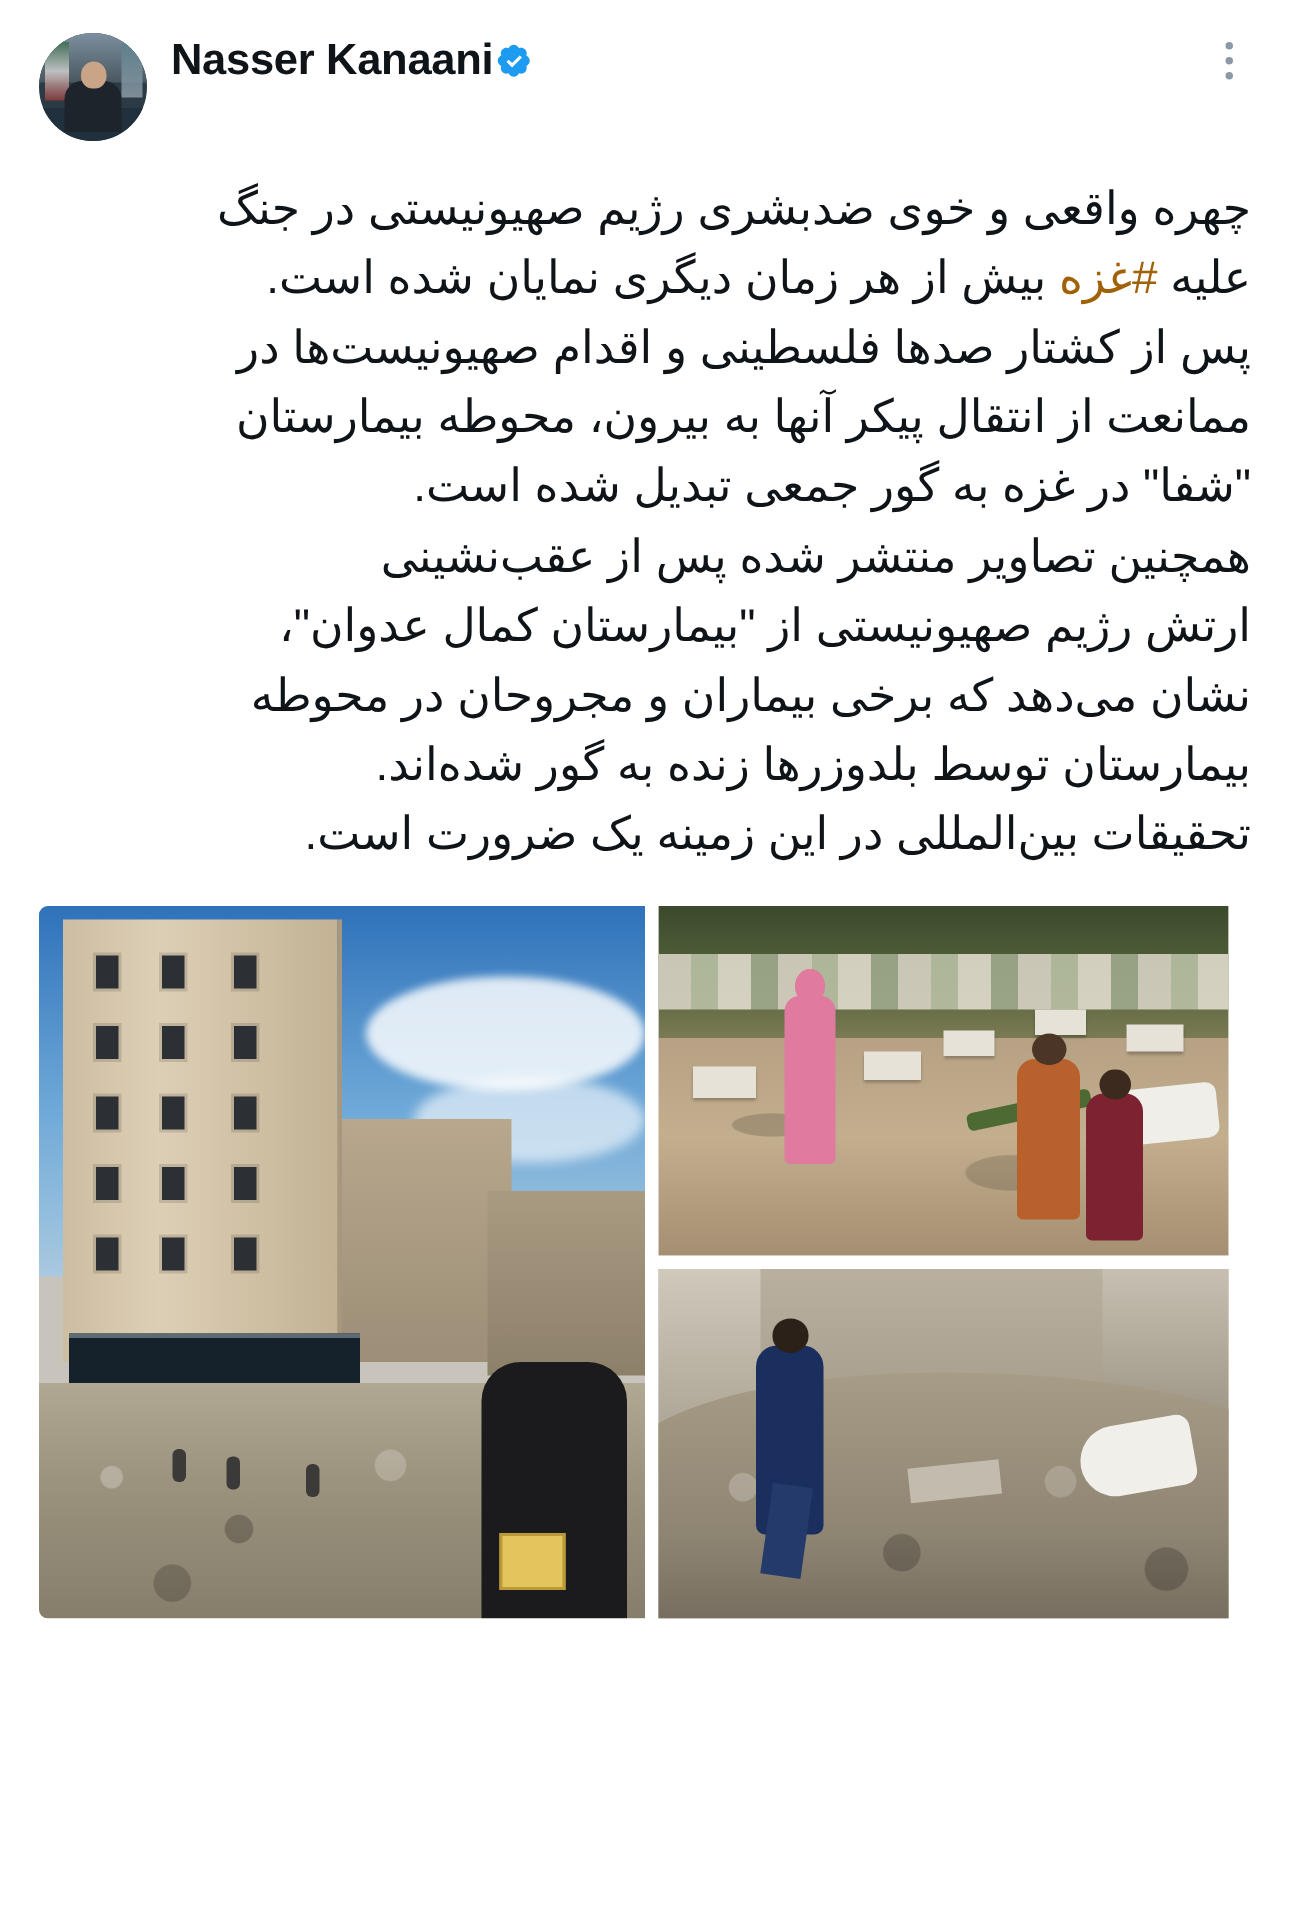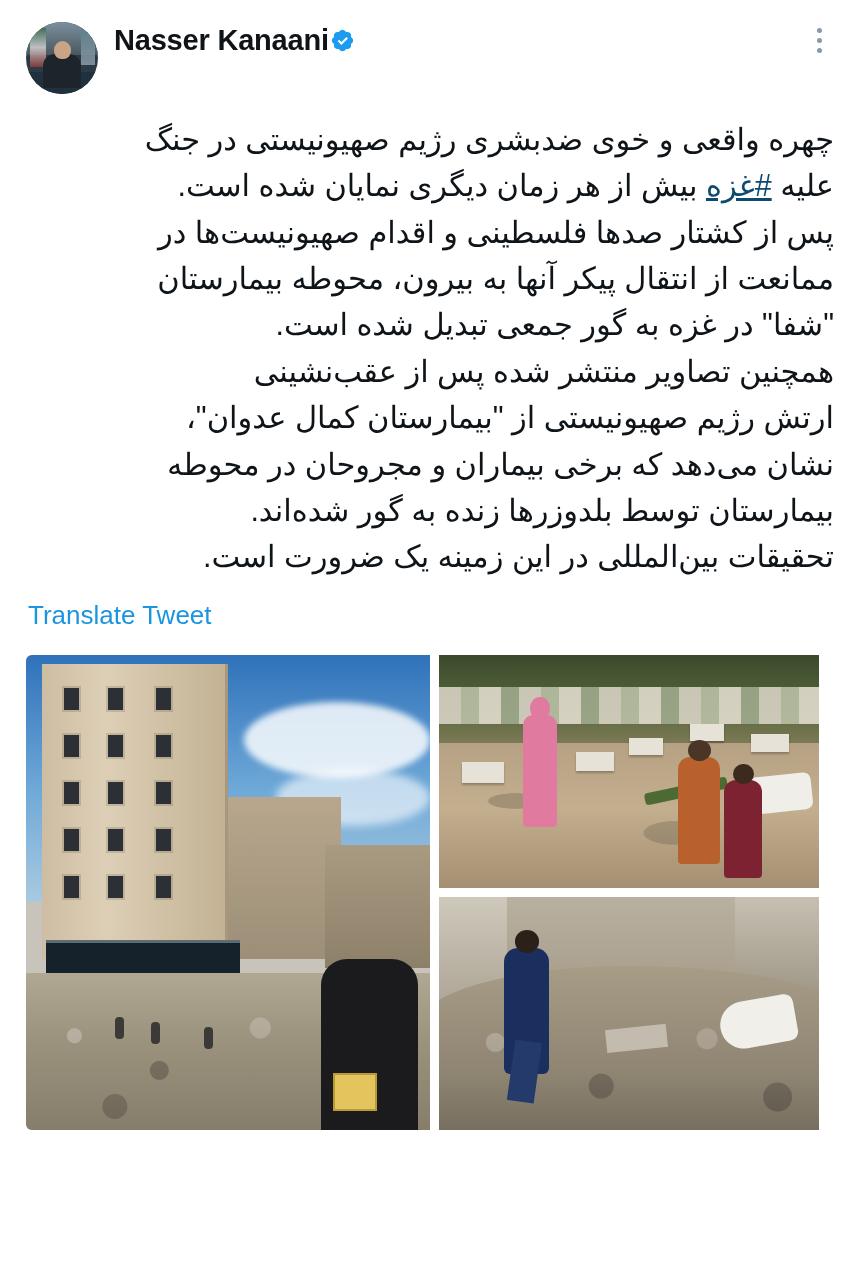--- a/index.html
+++ b/index.html
@@ -127,21 +127,21 @@
     text-align: right;
     unicode-bidi: plaintext;
     font-size: 30.5px;
     line-height: 1.52;
     color: #0f1419;
     margin-top: 22px;
     padding: 0 2px;
     white-space: pre-wrap;
     word-wrap: break-word;
   }
-  .tweet-text .hashtag { color: #0c4a6e; text-decoration: underline; }
+  .tweet-text .hashtag { color: #a16207; }
 
   .translate-link {
     direction: ltr;
     text-align: left;
     font-size: 26px;
     color: #1b95e0;
     margin-top: 20px;
     padding-left: 2px;
     cursor: pointer;
   }
@@ -410,21 +410,20 @@
 
     <div class="more-menu">
       <i></i>
       <i></i>
       <i></i>
     </div>
   </div>
 
   <div class="tweet-text"><div>چهره واقعی و خوی ضدبشری رژیم صهیونیستی در جنگ</div><div>علیه <span class="hashtag">#غزه</span> بیش از هر زمان دیگری نمایان شده است.</div><div>پس از کشتار صدها فلسطینی و اقدام صهیونیست‌ها در</div><div>ممانعت از انتقال پیکر آنها به بیرون، محوطه بیمارستان</div><div>"شفا" در غزه به گور جمعی تبدیل شده است.</div><div>همچنین تصاویر منتشر شده پس از عقب‌نشینی</div><div>ارتش رژیم صهیونیستی از "بیمارستان کمال عدوان"،</div><div>نشان می‌دهد که برخی بیماران و مجروحان در محوطه</div><div>بیمارستان توسط بلدوزرها زنده به گور شده‌اند.</div><div>تحقیقات بین‌المللی در این زمینه یک ضرورت است.</div></div>
 
-  <div class="translate-link">Translate Tweet</div>
 
   <div class="media-grid">
 
     <div class="media left">
       <div class="p1-sky"></div>
       <div class="p1-cloud1"></div>
       <div class="p1-cloud2"></div>
       <div class="p1-mid"></div>
       <div class="p1-mid2"></div>
       <div class="p1-tower">

